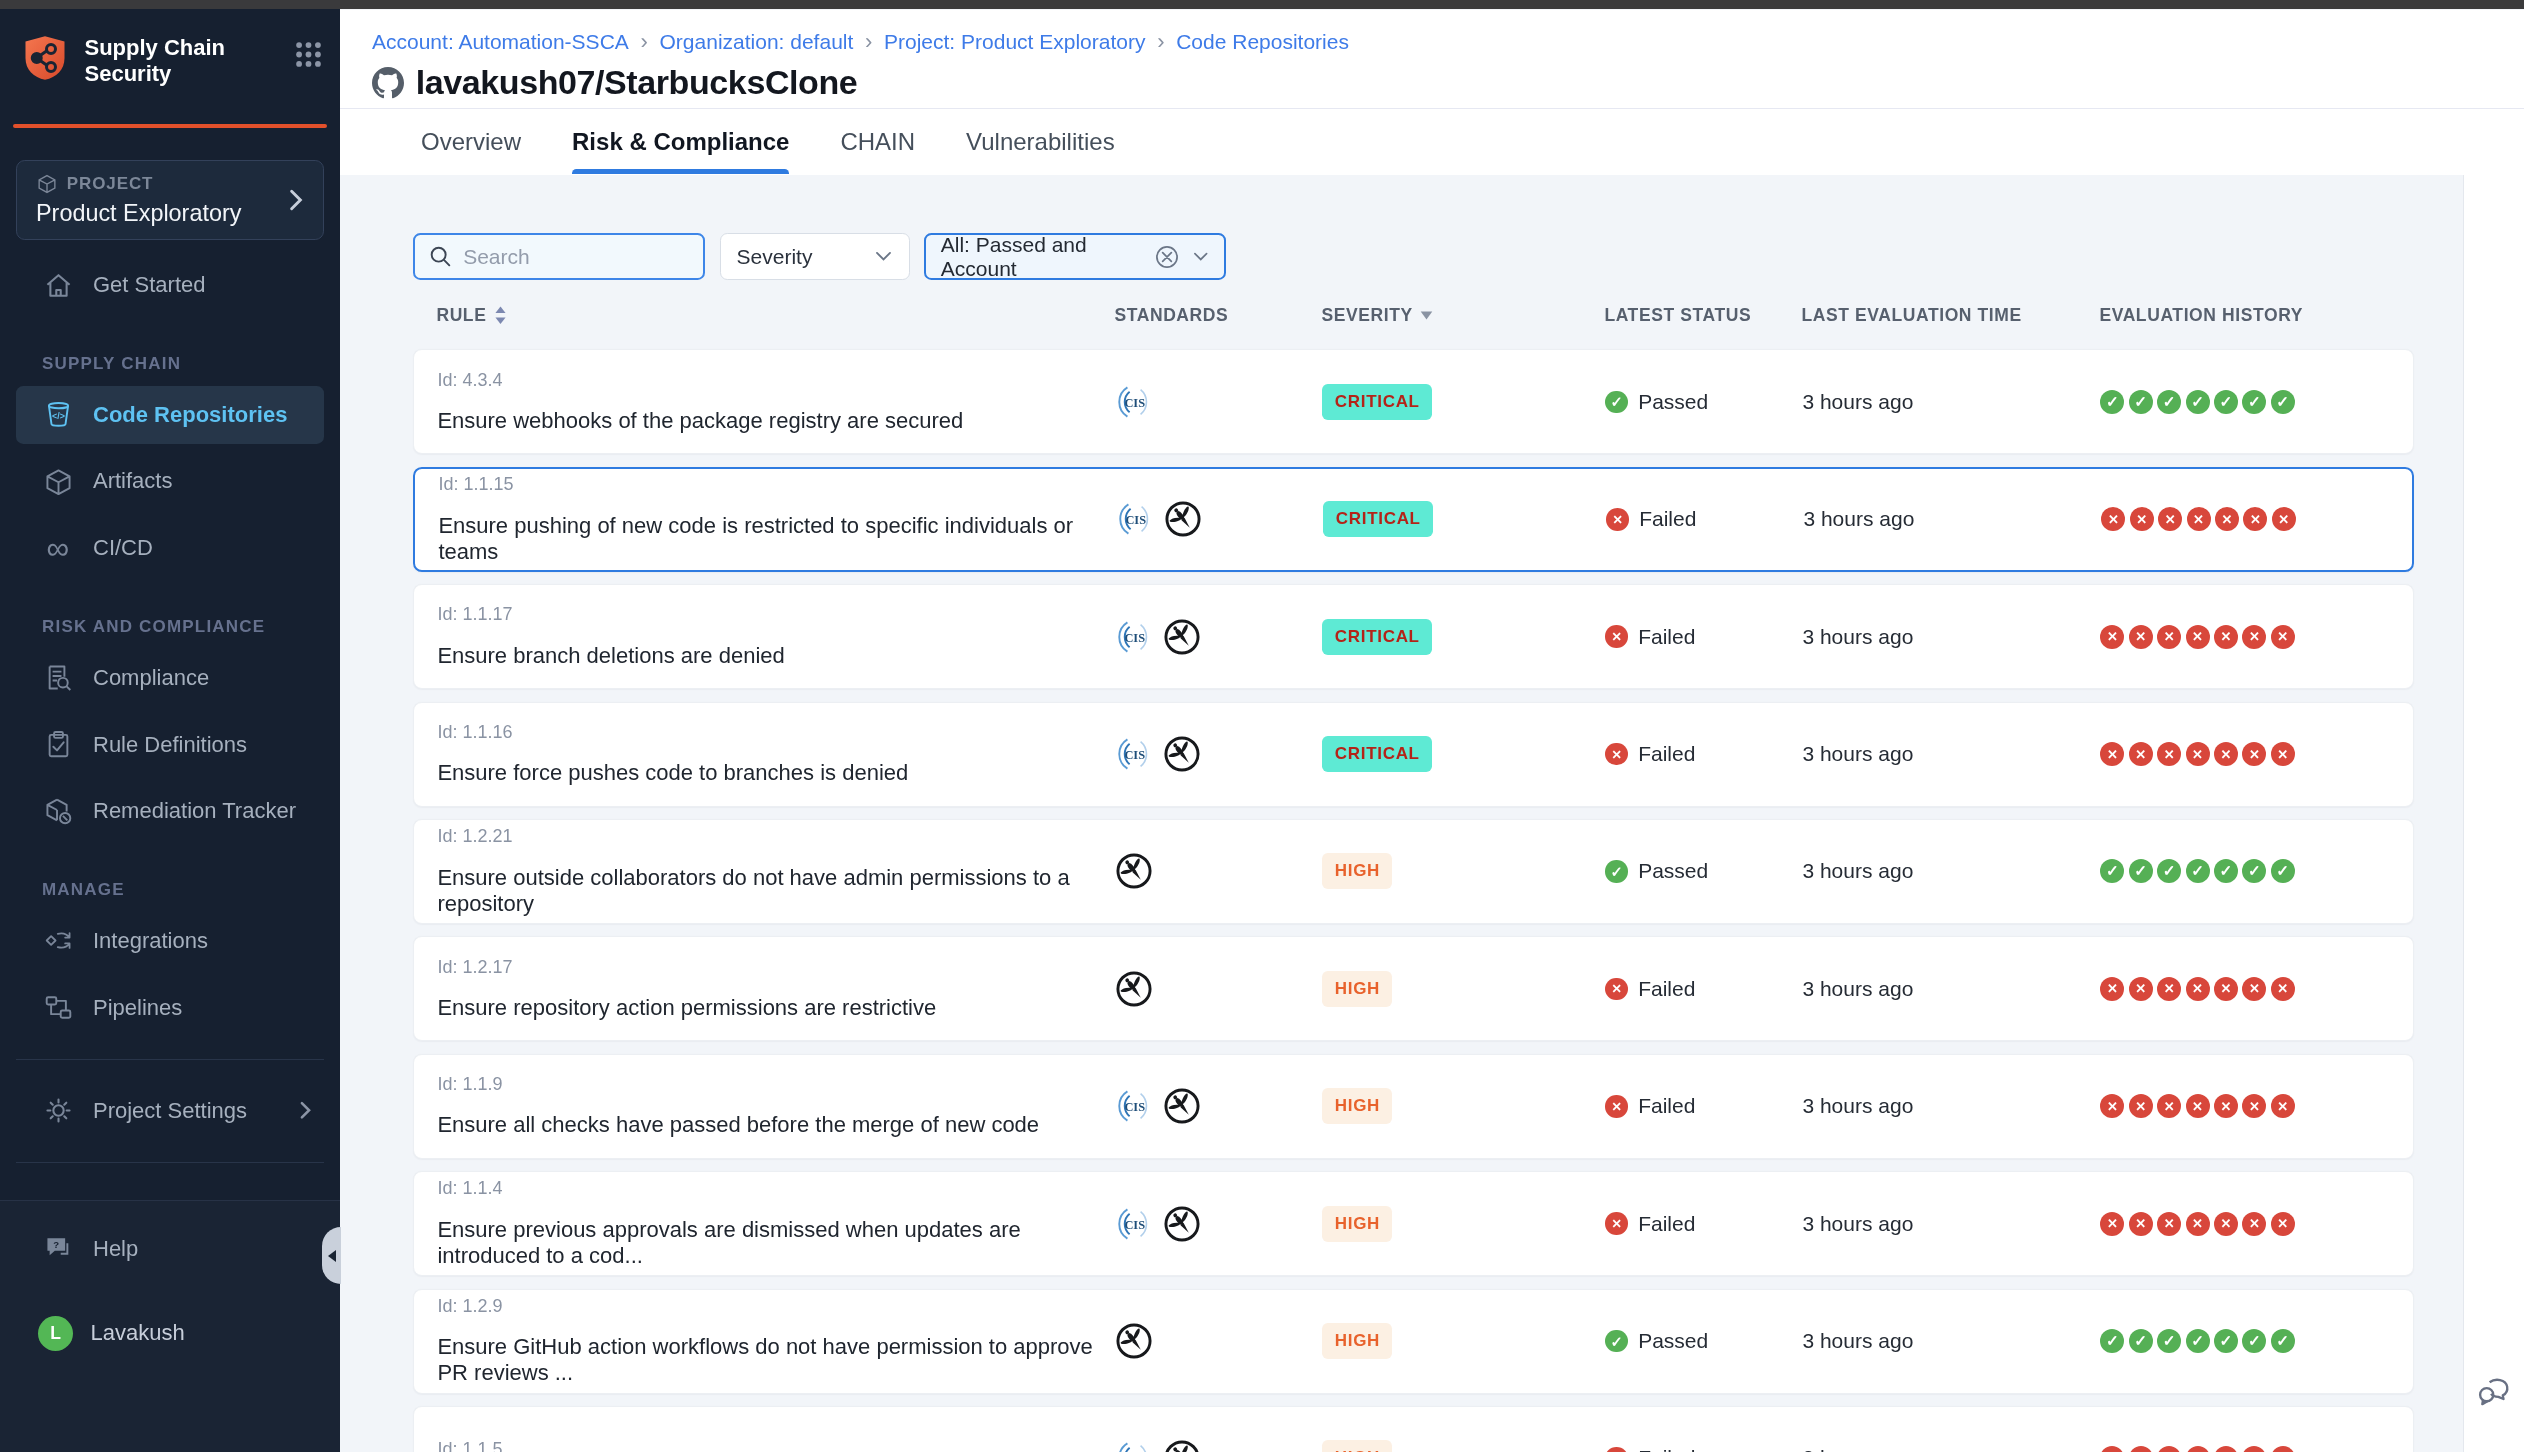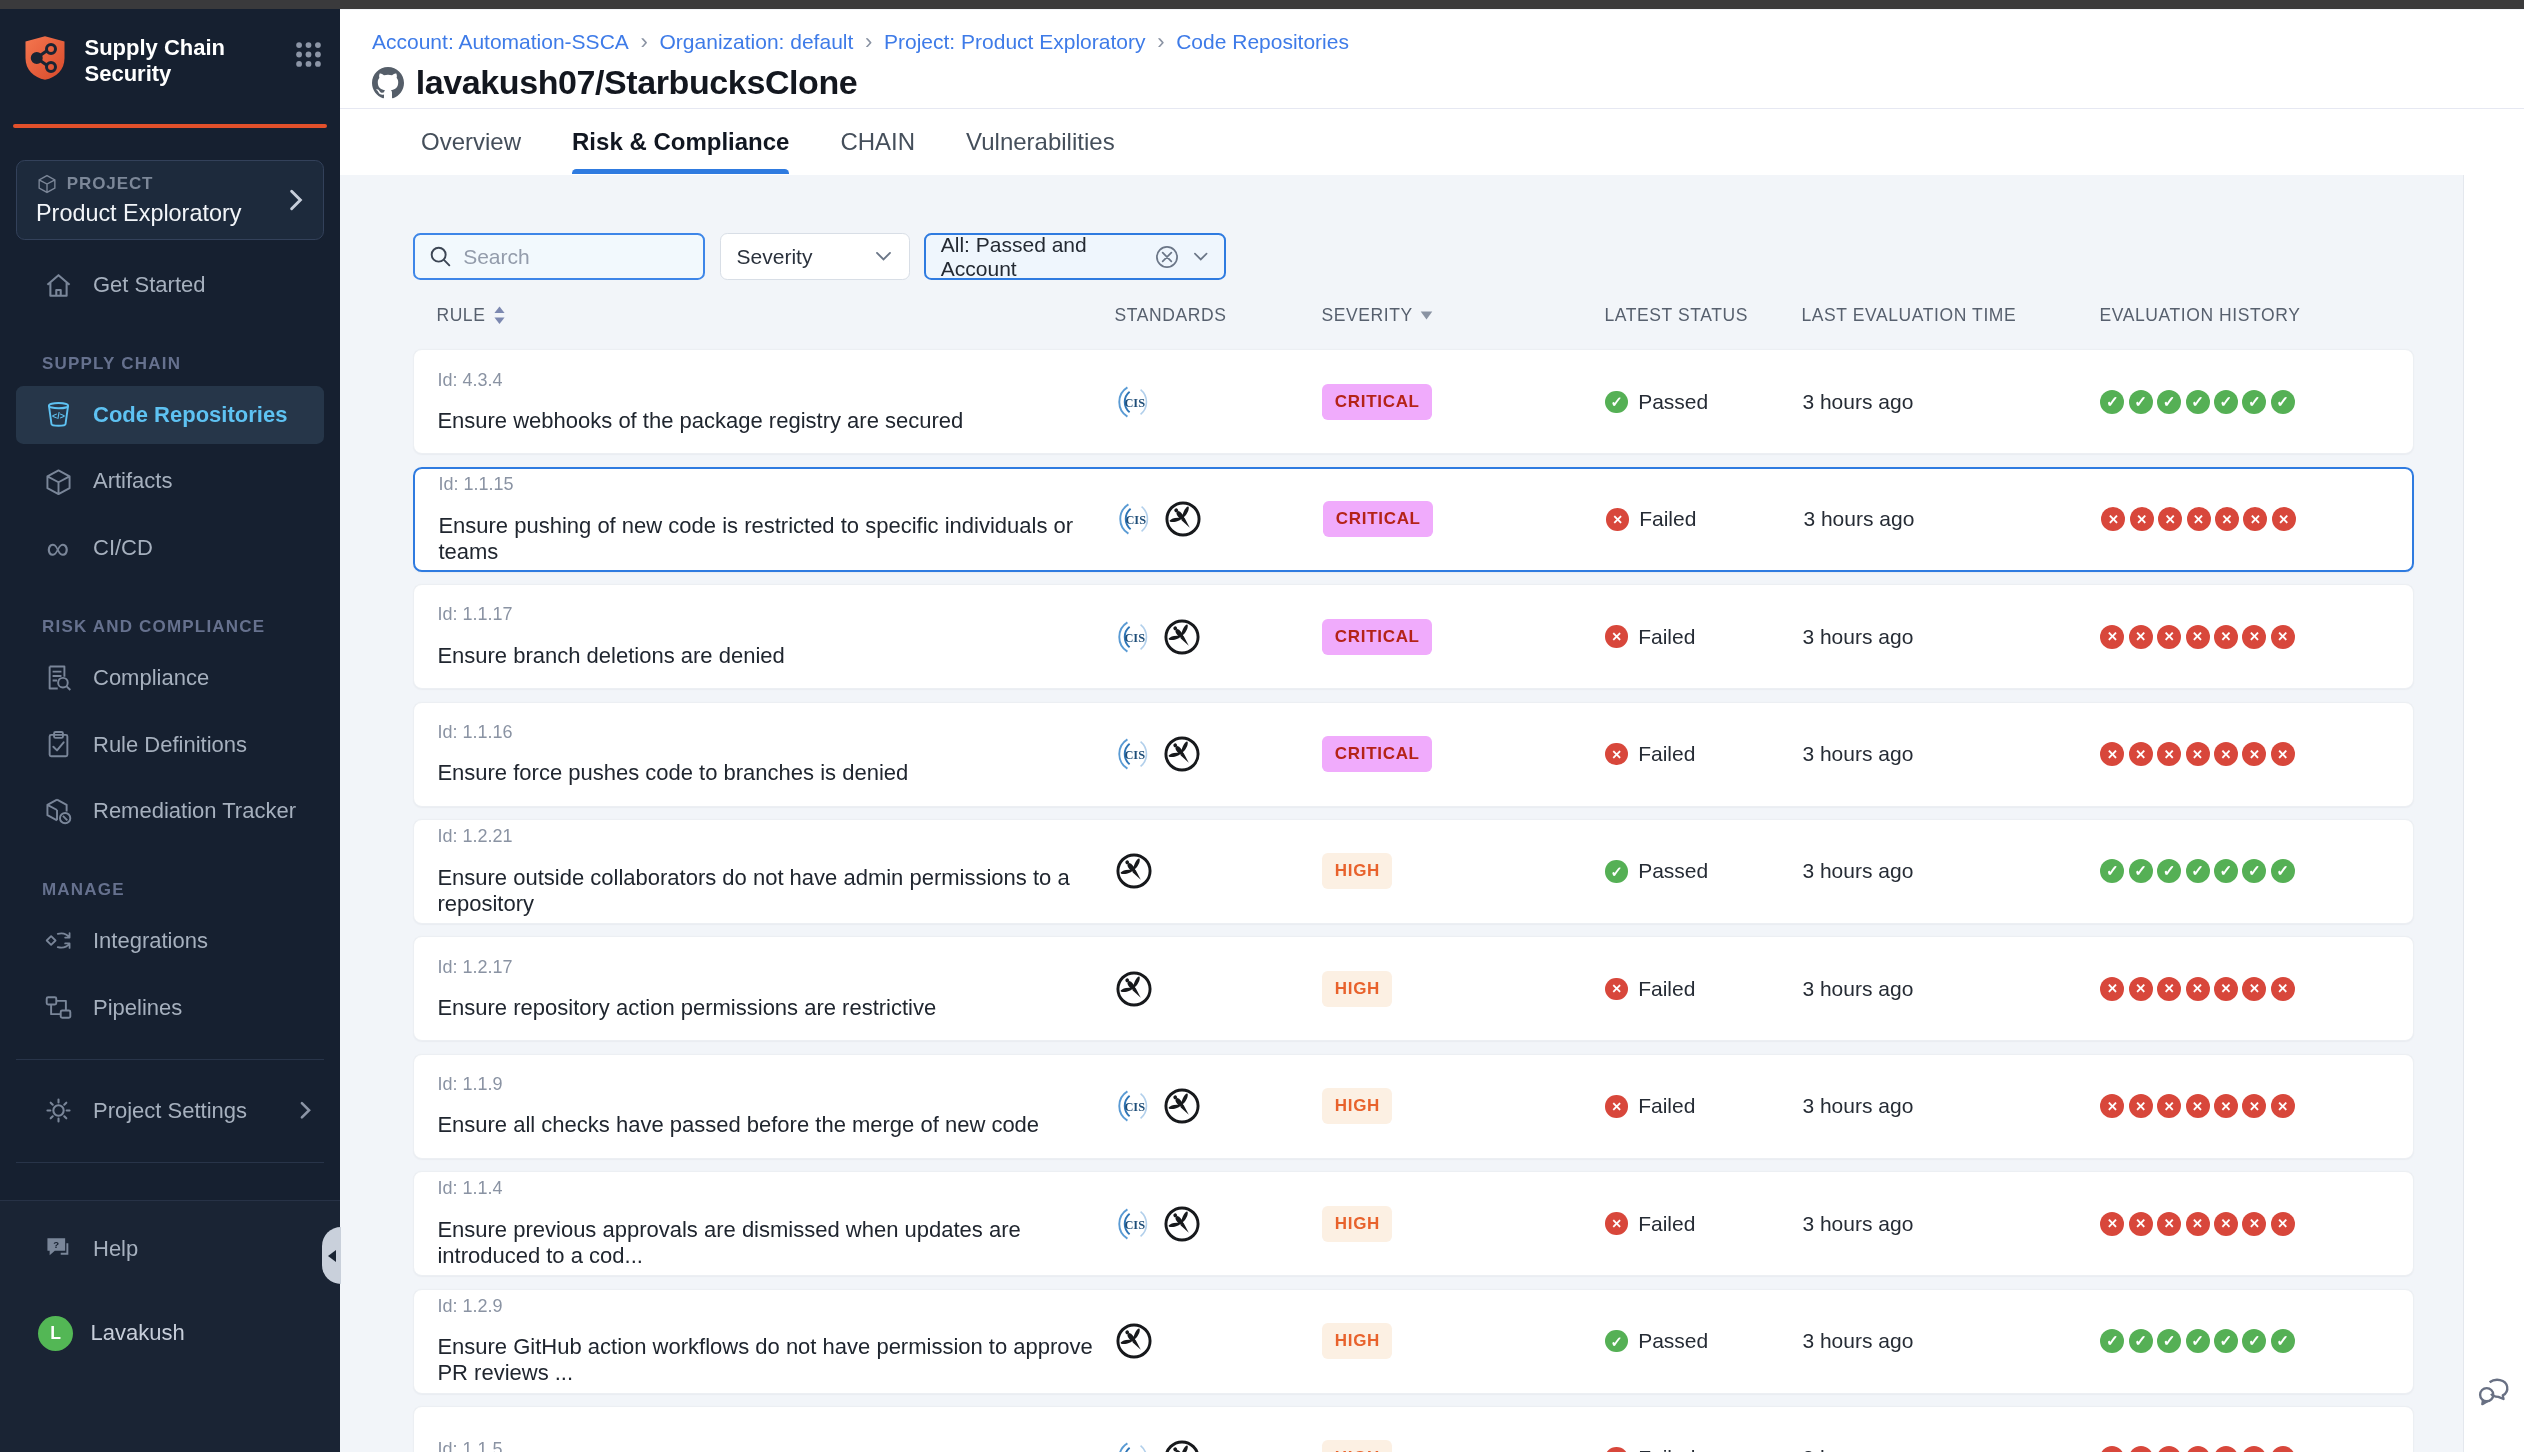--- a/index.html
+++ b/index.html
@@ -50,31 +50,31 @@
 
   
   .content { position:absolute; left:340px; top:175px; width:2124px; bottom:0; background:#F2F5F9; padding:58px 50px 0 73px; overflow:hidden; }
   .filters { display:flex; gap:14.6px; }
   .search-box { width:292px; height:47px; background:#F2F9FD; border:2.2px solid #3E86E8; border-radius:7.3px; display:flex; align-items:center; padding:0 13px; gap:10.2px; }
   .search-box input { border:none; outline:none; background:transparent; font-size:21px; color:#2A313C; width:100%; font-family:"Liberation Sans",sans-serif; }
   .search-box input::placeholder { color:#939CAB; }
   .select-box { width:190px; height:47px; background:#FFFFFF; border:1.5px solid #D8DEE6; border-radius:7.3px; display:flex; align-items:center; padding:0 16px; font-size:21px; color:#2A313C; cursor:pointer; }
   .all-filter { width:302px; height:47px; background:#EFF6FD; border:2.2px solid #2F7BE0; border-radius:7.3px; display:flex; align-items:center; padding:0 14.6px; font-size:21px; color:#242A33; gap:11.7px; cursor:pointer; }
 
-  .thead { margin-top:25px; display:grid; grid-template-columns:678px 207px 283px 197px 298px 1fr; padding-left:23.4px; color:#57606E; font-size:17.5px; font-weight:400; letter-spacing:0.6px; align-items:center; }
+  .thead { margin-top:25px; display:grid; grid-template-columns:678px 207px 283px 197px 298px 1fr; padding-left:23.4px; color:#57606E; font-size:17.5px; font-weight:700; letter-spacing:0.6px; align-items:center; }
   .th { display:flex; align-items:center; gap:7.3px; }
 
   .rows { margin-top:23.4px; }
   .row-card { display:grid; grid-template-columns:678px 207px 283px 197px 298px 1fr; align-items:center; padding-left:23.4px; height:105px; background:#FFFFFF; border:0.7px solid #ECEFF3; border-radius:8.8px; margin-bottom:12.4px; box-shadow:0 0.7px 1.5px rgba(16,24,40,.04); cursor:pointer; }
   .row-card.selected { border:2.2px solid #2F7BE0; }
   .rule-id { font-size:18px; color:#8A93A3; }
   .rule-title { margin-top:17.5px; font-size:22px; color:#20262F; }
   .standards { display:flex; gap:9.5px; align-items:center; }
   .sev-badge { display:inline-block; font-size:17px; font-weight:700; letter-spacing:0.7px; padding:8px 12.4px; border-radius:5.8px; }
-  .sev-badge.critical { color:#B42318; background:#f0abfc; }
+  .sev-badge.critical { color:#B42318; background:#5eead4; }
   .sev-badge.high { color:#E8622C; background:#FCF0E3; }
   .status { display:flex; align-items:center; gap:10.2px; }
   .st-icon { width:22.6px; height:22.6px; border-radius:50%; display:flex; align-items:center; justify-content:center; color:#fff; font-size:14.6px; font-weight:700; }
   .st-icon.pass { background:#55B055; }
   .st-icon.fail { background:#D8473B; }
   .st-icon.pass::after { content:"\2713"; }
   .st-icon.fail::after { content:"\2715"; font-size:12.4px; }
   .st-text { font-size:21px; color:#262C35; }
   .time { font-size:21px; color:#262C35; }
   .history { display:flex; gap:4.4px; }

